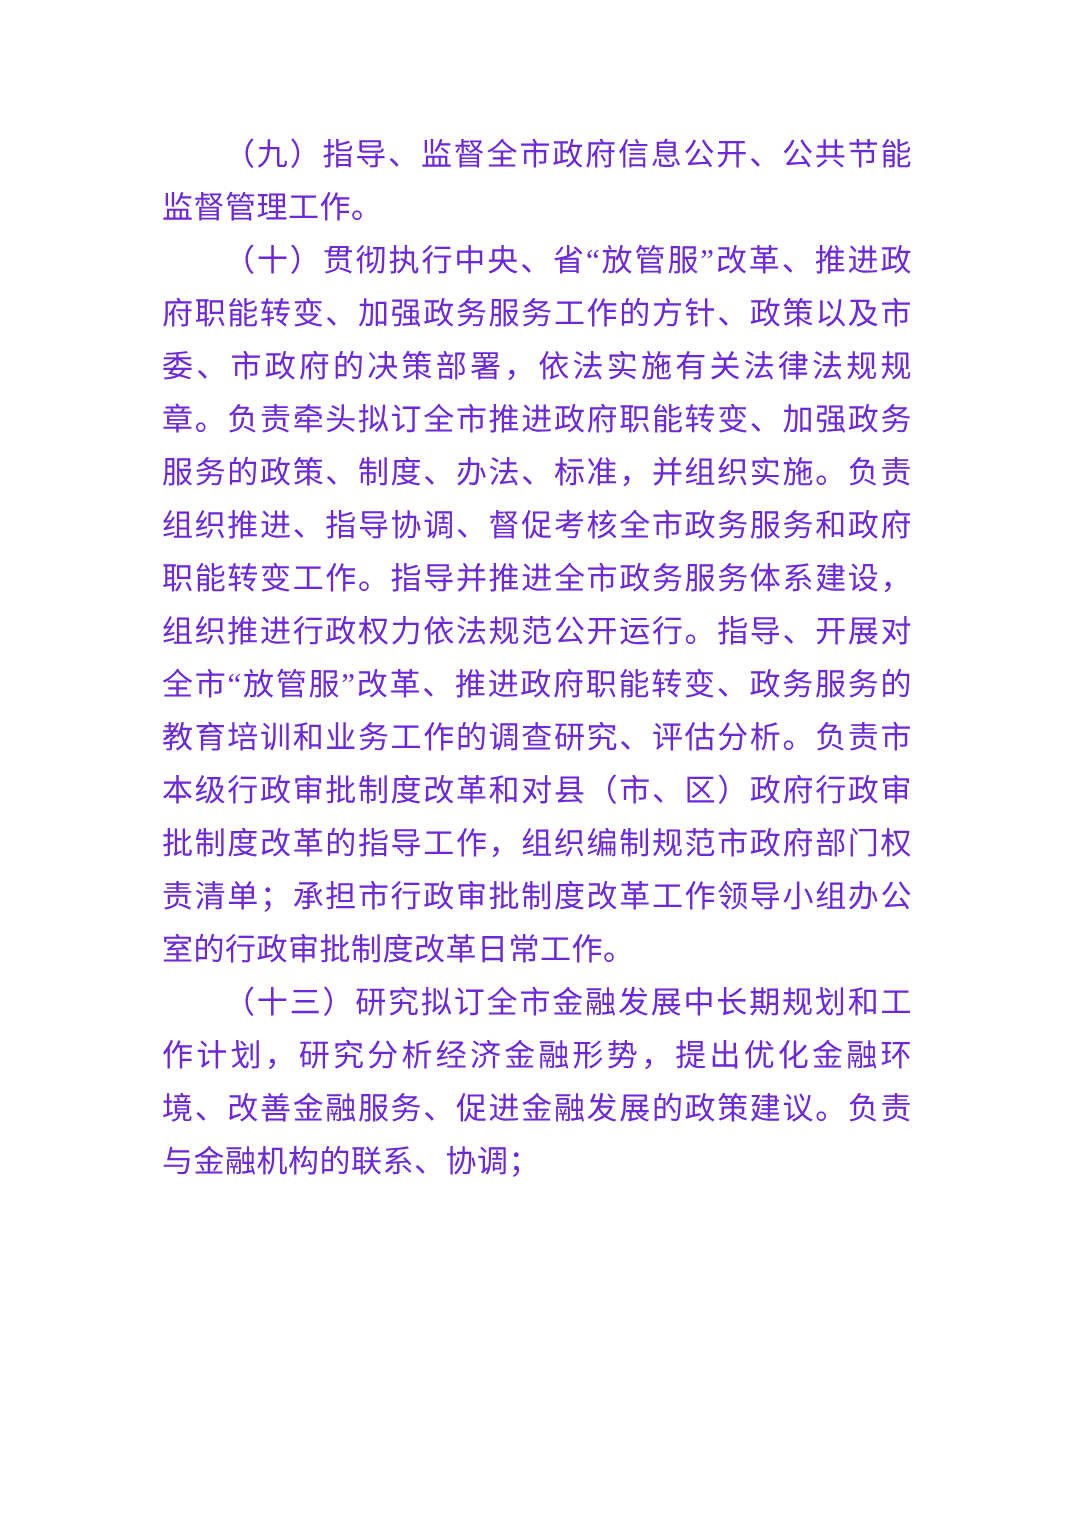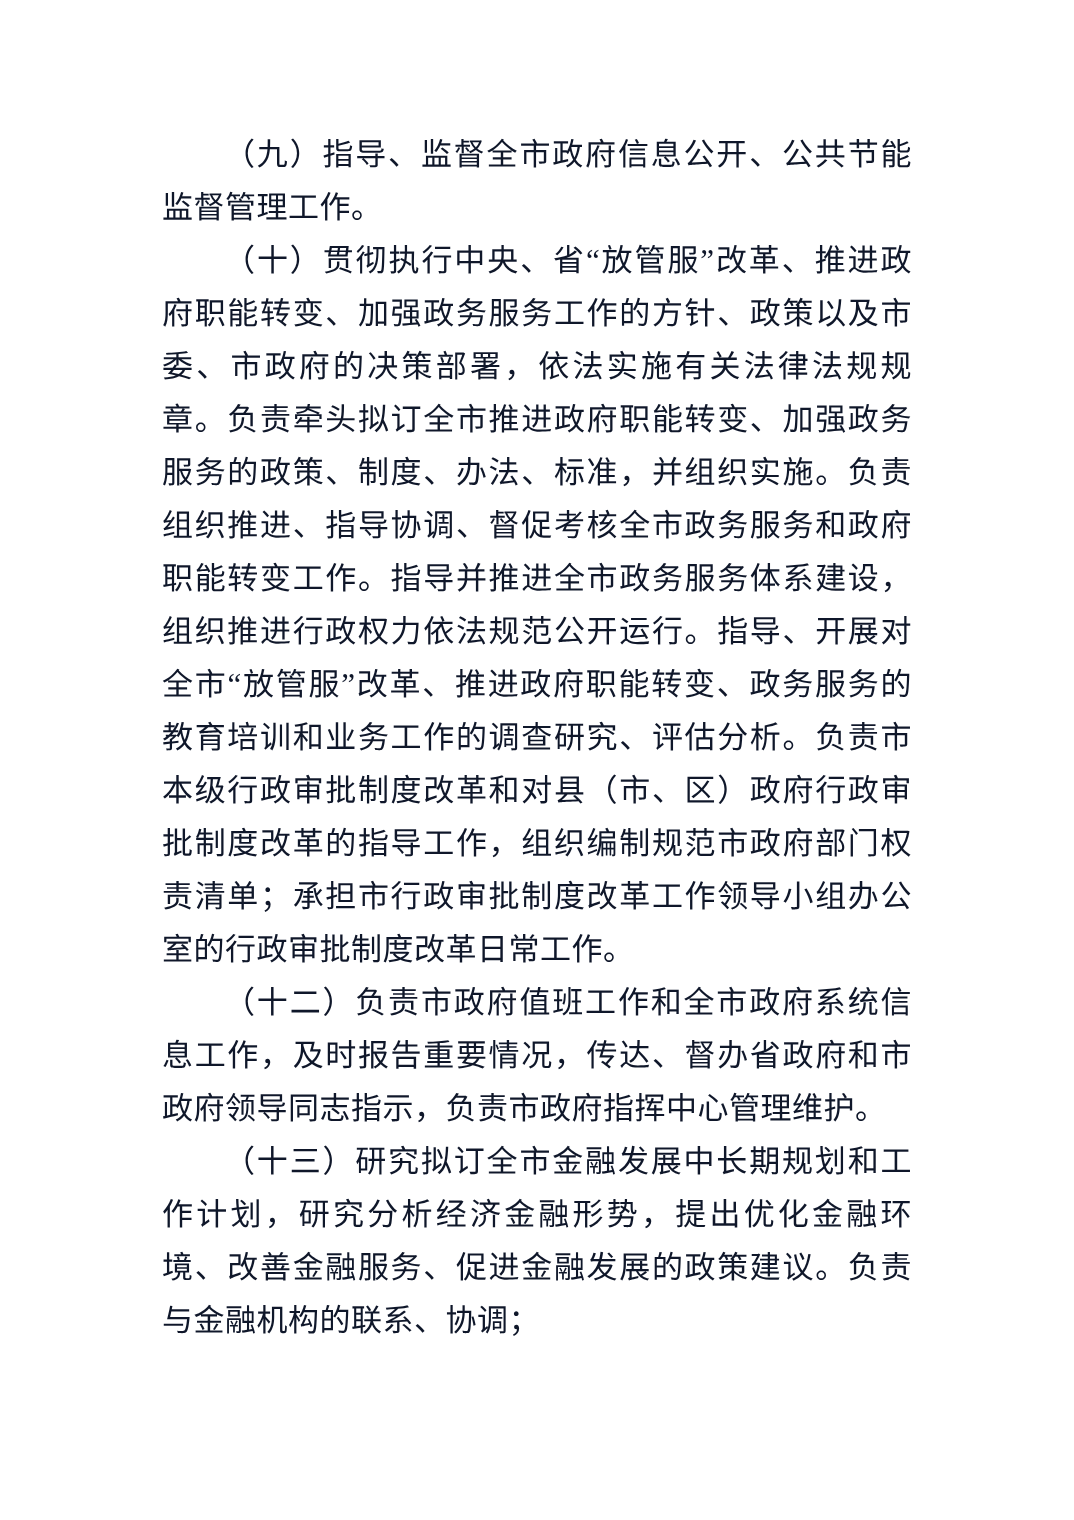--- a/index.html
+++ b/index.html
@@ -16,32 +16,31 @@
   .page {
     box-sizing: border-box;
     width: 1074px;
     height: 1520px;
     background: #ffffff;
     padding: 128px 162px 0 162px;
   }
   .para {
     margin: 0;
     padding: 0;
-    color: #0f172a;
+    color: #6d28d9;
     font-size: 31px;
     line-height: 53px;
     text-indent: 2em;
     text-align: justify;
     text-align-last: left;
     letter-spacing: 0.5px;
     word-break: break-all;
     font-weight: 400;
   }
 </style>
 </head>
 <body>
 
 <div class="page">
   <p class="para">（九）指导、监督全市政府信息公开、公共节能监督管理工作。</p>
   <p class="para">（十）贯彻执行中央、省“放管服”改革、推进政府职能转变、加强政务服务工作的方针、政策以及市委、市政府的决策部署，依法实施有关法律法规规章。负责牵头拟订全市推进政府职能转变、加强政务服务的政策、制度、办法、标准，并组织实施。负责组织推进、指导协调、督促考核全市政务服务和政府职能转变工作。指导并推进全市政务服务体系建设，组织推进行政权力依法规范公开运行。指导、开展对全市“放管服”改革、推进政府职能转变、政务服务的教育培训和业务工作的调查研究、评估分析。负责市本级行政审批制度改革和对县（市、区）政府行政审批制度改革的指导工作，组织编制规范市政府部门权责清单；承担市行政审批制度改革工作领导小组办公室的行政审批制度改革日常工作。</p>
-  <p class="para">（十二）负责市政府值班工作和全市政府系统信息工作，及时报告重要情况，传达、督办省政府和市政府领导同志指示，负责市政府指挥中心管理维护。</p>
   <p class="para">（十三）研究拟订全市金融发展中长期规划和工作计划，研究分析经济金融形势，提出优化金融环境、改善金融服务、促进金融发展的政策建议。负责与金融机构的联系、协调；</p>
 </div>
 
 </body></html>

